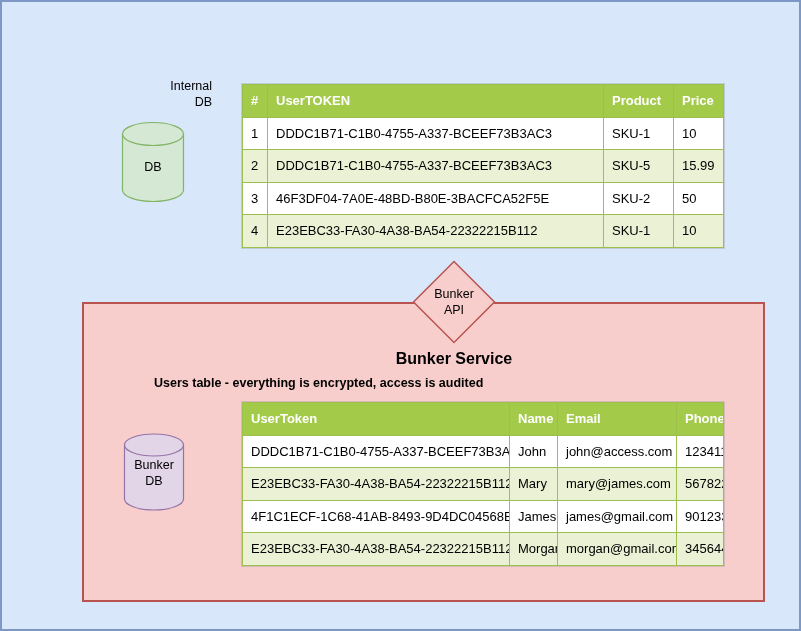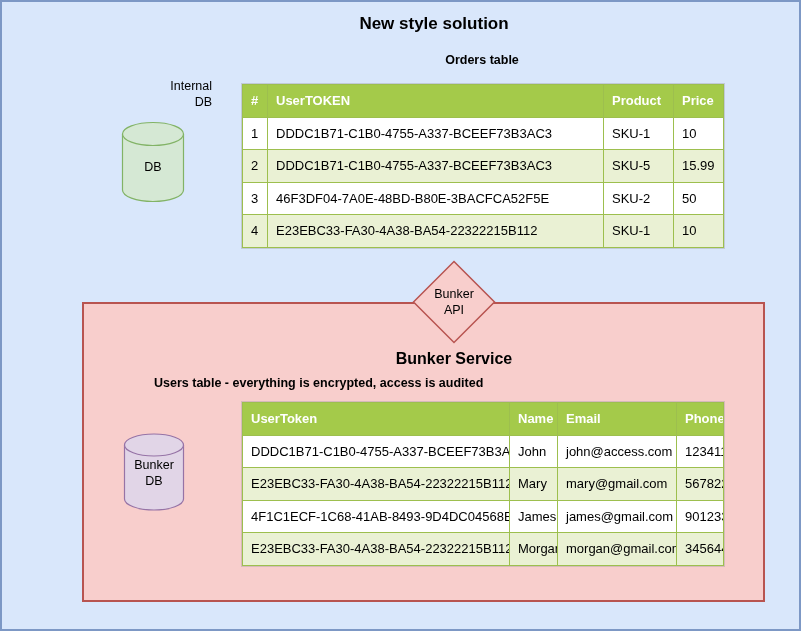--- a/index.html
+++ b/index.html
@@ -63,23 +63,21 @@
   }
   .tbl tbody tr:nth-child(even) td { background:#eaf1d4; }
   .orders-table { left:240px; top:82px;  width:481px; }
   .users-table  { left:240px; top:400px; width:481px; }
 </style>
 </head>
 <body>
 
 <div class="canvas">
 
-  <div class="abs page-title">New style solution</div>
-
-  <div class="abs orders-caption">Orders table</div>
+
 
   <div class="abs internal-db-caption">
     <div>Internal</div>
     <div>DB</div>
   </div>
 
   <div class="abs cyl cyl-green">
     <svg width="64" height="82" viewBox="0 0 64 82">
       <path d="M1.5 13 L1.5 69 A30.5 11.5 0 0 0 62.5 69 L62.5 13" fill="#d5e8d4" stroke="#82b366" stroke-width="1.2"></path>
       <ellipse cx="32" cy="13" rx="30.5" ry="11.5" fill="#d5e8d4" stroke="#82b366" stroke-width="1.2"></ellipse>
@@ -174,21 +172,21 @@
     <tbody>
       <tr>
         <td>DDDC1B71-C1B0-4755-A337-BCEEF73B3AC3</td>
         <td>John</td>
         <td>john@access.com</td>
         <td>123411</td>
       </tr>
       <tr>
         <td>E23EBC33-FA30-4A38-BA54-22322215B112</td>
         <td>Mary</td>
-        <td>mary@gmail.com</td>
+        <td>mary@james.com</td>
         <td>567822</td>
       </tr>
       <tr>
         <td>4F1C1ECF-1C68-41AB-8493-9D4DC04568BD</td>
         <td>James</td>
         <td>james@gmail.com</td>
         <td>901233</td>
       </tr>
       <tr>
         <td>E23EBC33-FA30-4A38-BA54-22322215B112</td>

